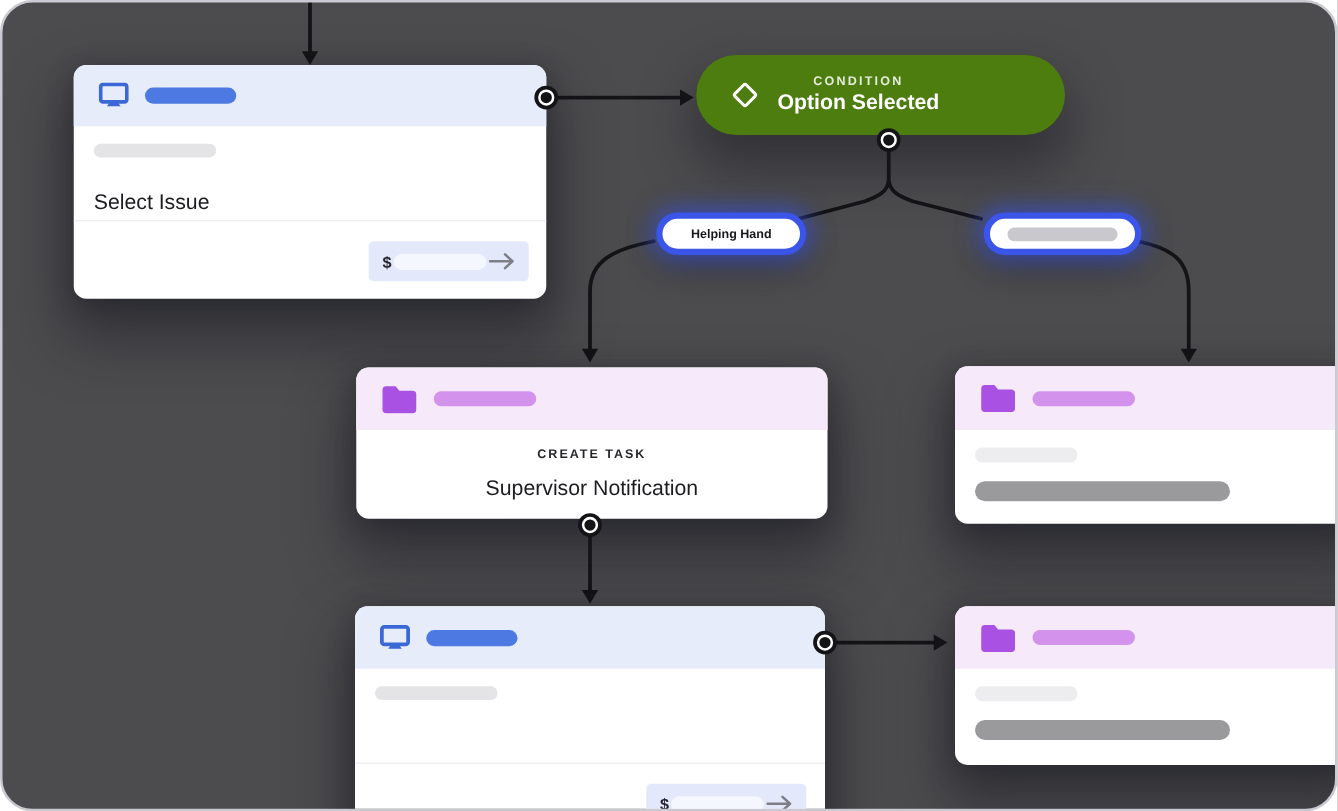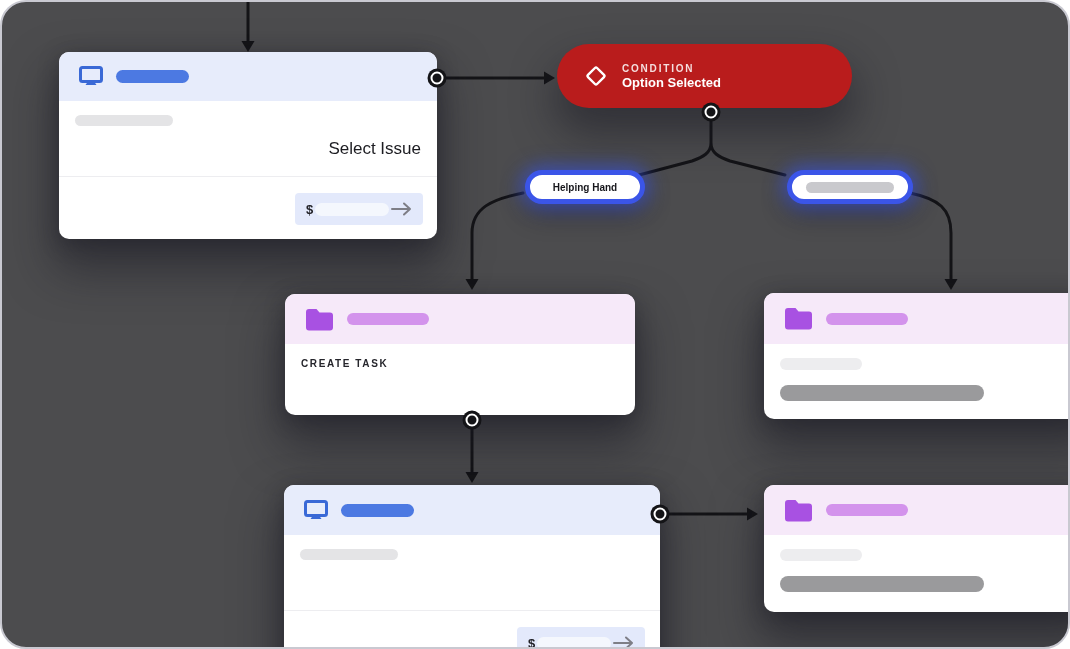--- a/index.html
+++ b/index.html
@@ -37,21 +37,21 @@
   }
   .dollar-input .prefix { font-size:13px; font-weight:700; color:#222228; }
   .dollar-input .inner-bar { background:#f4f7fd; width:74px; height:13px; border-radius:99px; }
   .pill-node {
     display:flex; align-items:center; gap:15px; box-sizing:border-box;
     border-radius:33px; padding:0 24px 0 28px;
     box-shadow:0 22px 40px 4px rgba(24,24,34,.5);
   }
   .pill-text { display:flex; flex-direction:column; gap:1px; }
   .pill-kicker { font-size:10px; letter-spacing:1.8px; font-weight:600; color:rgba(255,255,255,.85); }
-  .pill-title  { font-size:13px; font-weight:600; color:#ffffff; }
+  .pill-title  { font-size:17px; font-weight:600; color:#ffffff; }
   .branch-label {
     box-sizing:border-box; background:#ffffff; border:5px solid #3b55e8; border-radius:17px;
     display:flex; align-items:center; justify-content:center;
     font-size:10px; font-weight:600; color:#17171c;
     box-shadow:0 0 18px 5px rgba(59,85,232,.60), 0 10px 26px rgba(24,24,34,.45);
   }
   .port {
     position:absolute; z-index:4; width:9px; height:9px; border-radius:50%;
     background:#141417; border:2.5px solid #ffffff; box-shadow:0 0 0 3px #141417;
     transform:translate(-50%,-50%);
@@ -59,21 +59,21 @@
   .icon { display:flex; align-items:center; justify-content:center; }
 
   
   #card-select-issue { left:57px;  top:50px;  width:378px; height:187px; }
   #card-select-issue .card-header { height:49px; }
   #card-select-issue .card-footer { top:124px; bottom:0; }
   #card-select-issue .dollar-input { left:236px; top:141px; }
   #node-condition    { left:555px; top:42px;  width:295px; height:64px; }
   #label-helping     { left:523px; top:168px; width:120px; height:34px; }
   #label-placeholder { left:785px; top:168px; width:126px; height:34px; }
-  #card-supervisor   { left:283px; top:292px; width:350px; height:121px; }
+  #card-supervisor   { left:283px; top:292px; width:377px; height:121px;text-align:center; }
   #card-supervisor .card-header { height:50px; }
   #card-right-middle { left:762px; top:291px; width:330px; height:126px; }
   #card-right-middle .card-header { height:51px; }
   #card-delegate     { left:282px; top:483px; width:376px; height:197px; }
   #card-delegate .card-header { height:50px; }
   #card-delegate .card-footer { top:125px; bottom:0; }
   #card-delegate .dollar-input { left:233px; top:142px; }
   #card-bottom-right { left:762px; top:483px; width:330px; height:127px; }
   #card-bottom-right .card-header { height:50px; }
 
@@ -113,35 +113,35 @@
       <span class="icon">
         <svg width="24" height="21" viewBox="0 0 24 21">
           <rect x="1.5" y="1.5" width="21" height="14" rx="2" fill="none" stroke="#3a69d6" stroke-width="3"></rect>
           <path d="M9 15.5 h6 l2.5 3.5 h-11 z" fill="#3a69d6"></path>
         </svg>
       </span>
       <div class="bar bar-blue"></div>
     </div>
     <div class="card-body">
       <div class="bar bar-gray"></div>
-      <div class="title" style="margin-top:13px;text-align:right;">Select Issue</div>
+      <div class="title" style="margin-top:26px;">Select Issue</div>
     </div>
     <div class="card-footer"></div>
     <div class="dollar-input">
       <span class="prefix">$</span>
       <span class="inner-bar"></span>
       <span class="icon">
         <svg width="21" height="14" viewBox="0 0 21 14">
           <path d="M1,7 H19 M13,1.5 L19,7 L13,12.5" stroke="#7e7e86" stroke-width="2" fill="none" stroke-linecap="round" stroke-linejoin="round"></path>
         </svg>
       </span>
     </div>
   </div>
 
-  <div class="node pill-node" id="node-condition" style="background:#b91c1c;">
+  <div class="node pill-node" id="node-condition" style="background:#4d7c0f;text-align:center;">
     <span class="icon">
       <svg width="22" height="22" viewBox="0 0 22 22">
         <rect x="4.6" y="4.6" width="12.8" height="12.8" rx="1.5" fill="none" stroke="#ffffff" stroke-width="2.4" transform="rotate(45 11 11)"></rect>
       </svg>
     </span>
     <span class="pill-text">
       <span class="pill-kicker">CONDITION</span>
       <span class="pill-title">Option Selected</span>
     </span>
   </div>
@@ -157,20 +157,21 @@
     <div class="card-header hdr-pink">
       <span class="icon">
         <svg width="29" height="23" viewBox="0 0 29 23">
           <path d="M1 4 a3 3 0 0 1 3 -3 h7.5 l3 3.5 H25 a3 3 0 0 1 3 3 v12 a3 3 0 0 1 -3 3 H4 a3 3 0 0 1 -3 -3 z" fill="#a851e2"></path>
         </svg>
       </span>
       <div class="bar bar-purple"></div>
     </div>
     <div class="card-body">
       <div class="kicker">CREATE TASK</div>
+      <div class="title" style="margin-top:12px;">Supervisor Notification</div>
     </div>
   </div>
 
   <div class="node card" id="card-right-middle">
     <div class="card-header hdr-pink">
       <span class="icon">
         <svg width="29" height="23" viewBox="0 0 29 23">
           <path d="M1 4 a3 3 0 0 1 3 -3 h7.5 l3 3.5 H25 a3 3 0 0 1 3 3 v12 a3 3 0 0 1 -3 3 H4 a3 3 0 0 1 -3 -3 z" fill="#a851e2"></path>
         </svg>
       </span>

